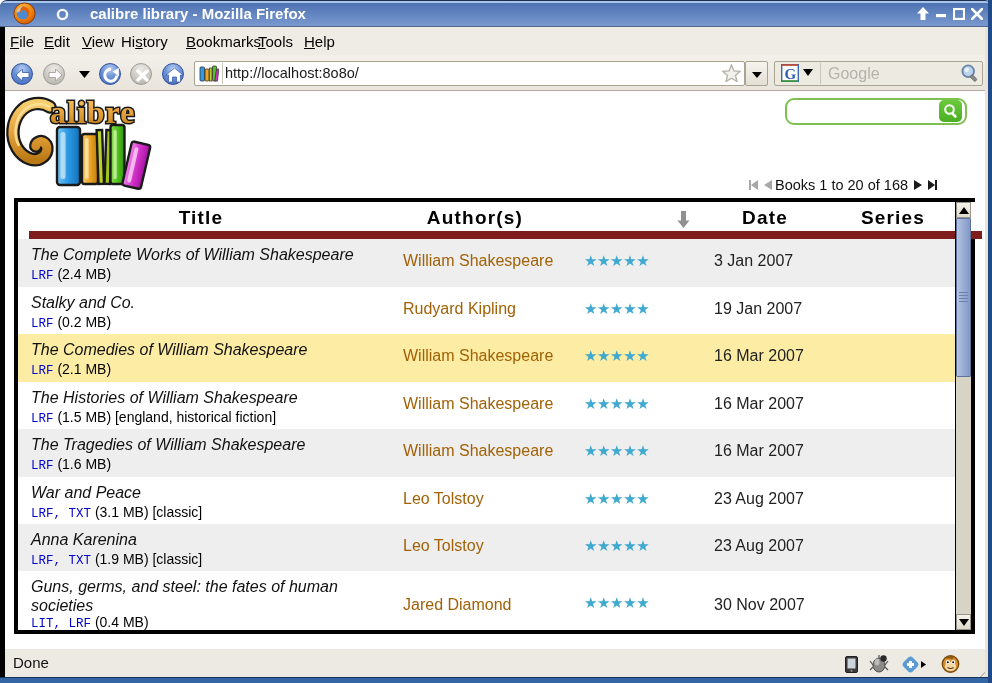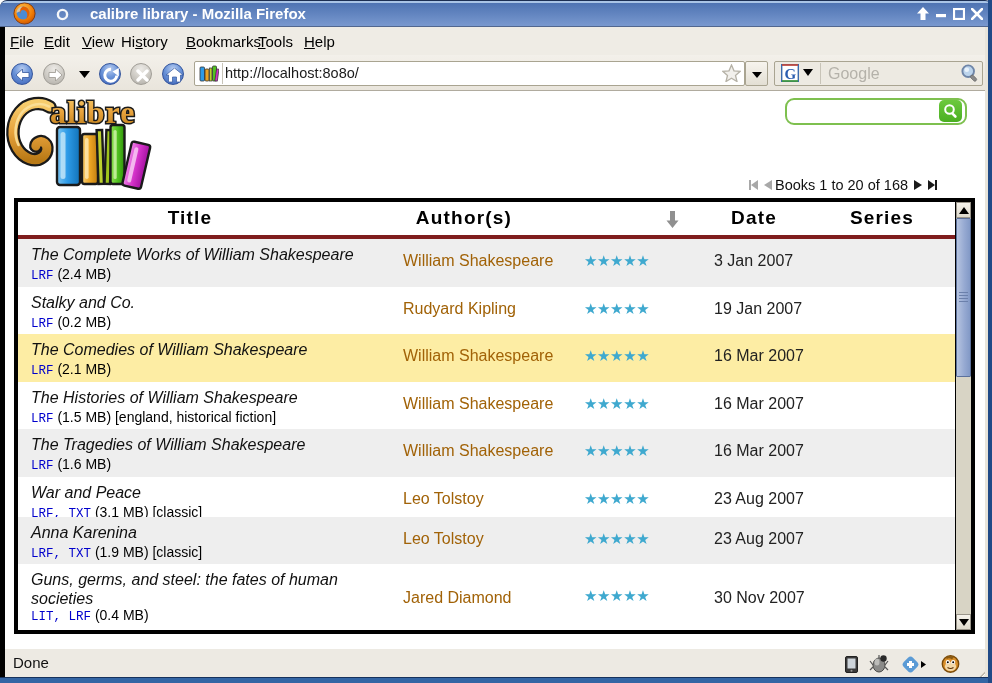--- a/index.html
+++ b/index.html
@@ -46,21 +46,21 @@
 
 #searchbox { left:785px; top:98px; width:182px; height:27px; border:2px solid #7ec04f; border-radius:9px; background:#fff; }
 #searchgo { left:939px; top:100px; width:23px; height:22px; background:linear-gradient(#6cc93e,#4aaf22); border-radius:5px; }
 
 #pager { left:748px; top:176px; width:200px; height:20px; font-size:15px; color:#111; }
 #pager svg { position:absolute; top:4px; }
 #pagertext { position:absolute; left:27px; top:1px; font-size:14.5px; }
 
 
 #tbl { left:14px; top:198px; width:961px; height:436px; border:4px solid #000; background:#fff; }
-#thead { position:absolute; left:0; top:0; width:100%; height:37px; border-bottom:4px solid #7f1d1d; background:#fff; }
+#thead { position:absolute; left:11px; top:0; width:100%; height:37px; border-bottom:8px solid #7f1d1d; background:#fff; }
 .th { position:absolute; top:5px; font-weight:bold; font-size:19px; letter-spacing:1.2px; color:#000; text-align:center; }
 #rows { position:absolute; left:0; top:37px; width:937px; }
 .row { position:relative; width:100%; }
 .row .title { position:absolute; left:13px; top:6px; font-style:italic; font-size:16px; color:#111; width:345px; line-height:19px; }
 .row .fmts { position:absolute; left:13px; top:27px; font-size:14px; color:#000; }
 .row .fmts .lk { font-family:"Liberation Mono", monospace; font-size:12.5px; color:#0000cc; }
 .row .auth { position:absolute; left:385px; top:13px; font-size:16px; color:#a16207; }
 .row .stars { position:absolute; left:566px; top:13px; font-size:15px; color:#3fa9cf; letter-spacing:-0.4px; }
 .row .date { position:absolute; left:696px; top:13px; font-size:16px; color:#222; }
 .g { background:#eee; }
@@ -323,21 +323,21 @@
         <div class="stars">★★★★★</div>
         <div class="date">16 Mar 2007</div>
       </div>
       <div class="row g" style="height:48px">
         <div class="title">The Tragedies of William Shakespeare</div>
         <div class="fmts"><span class="lk">LRF</span> (1.6 MB)</div>
         <div class="auth">William Shakespeare</div>
         <div class="stars">★★★★★</div>
         <div class="date">16 Mar 2007</div>
       </div>
-      <div class="row" style="height:40px">
+      <div class="row" style="height:47px">
         <div class="title">War and Peace</div>
         <div class="fmts"><span class="lk">LRF, TXT</span> (3.1 MB) [classic]</div>
         <div class="auth">Leo Tolstoy</div>
         <div class="stars">★★★★★</div>
         <div class="date">23 Aug 2007</div>
       </div>
       <div class="row g" style="height:47px">
         <div class="title">Anna Karenina</div>
         <div class="fmts"><span class="lk">LRF, TXT</span> (1.9 MB) [classic]</div>
         <div class="auth">Leo Tolstoy</div>

